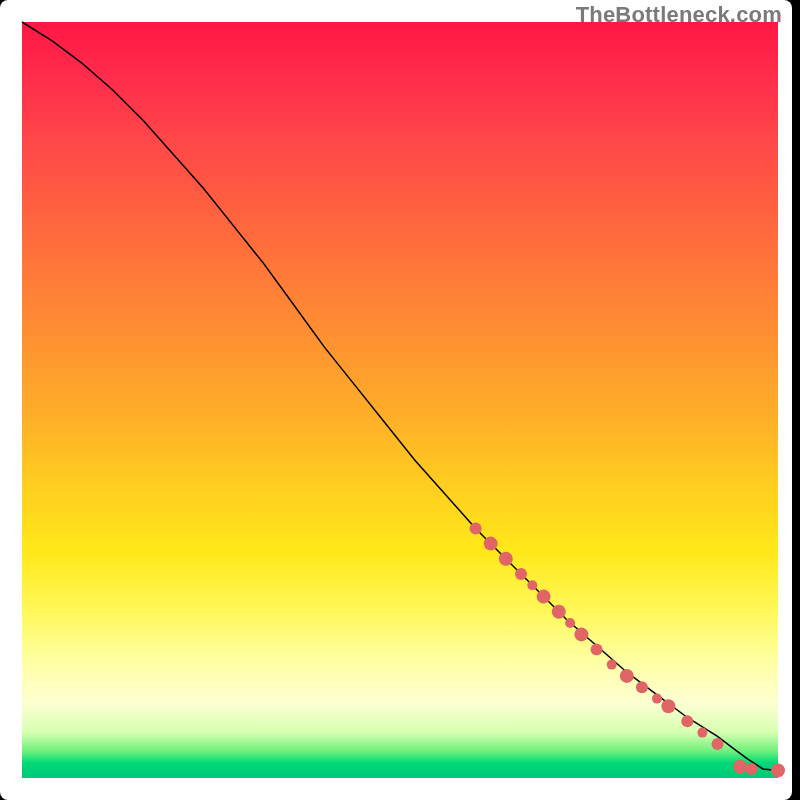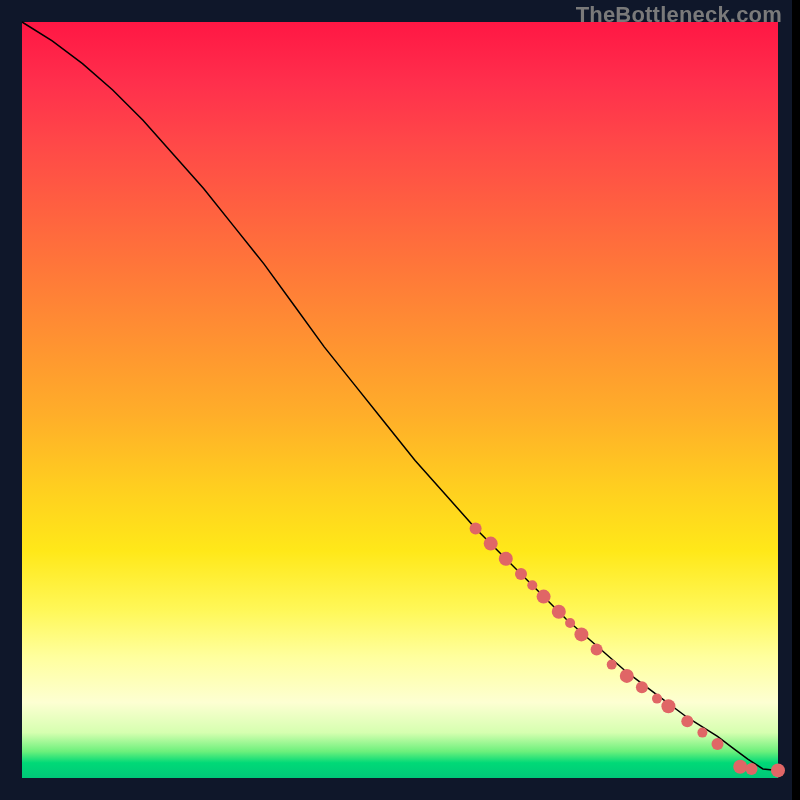--- a/index.html
+++ b/index.html
@@ -8,21 +8,22 @@
     width: 800px;
     height: 800px;
     background: #000;
     font-family: Arial, Helvetica, sans-serif;
     overflow: hidden;
   }
   .frame {
     position: relative;
     width: 792px;
     height: 800px;
-    background: #0f172a;
+    background: #ffffff;
+    border-radius: 8px;
   }
   .watermark {
     position: absolute;
     top: 2px;
     right: 10px;
     color: #7a7a7a;
     font-size: 22px;
     font-weight: 600;
     letter-spacing: 0.2px;
     z-index: 5;

